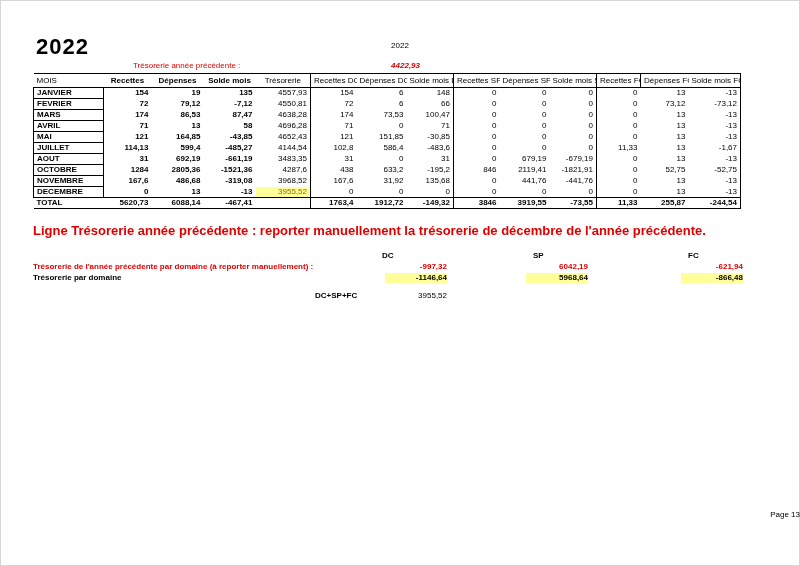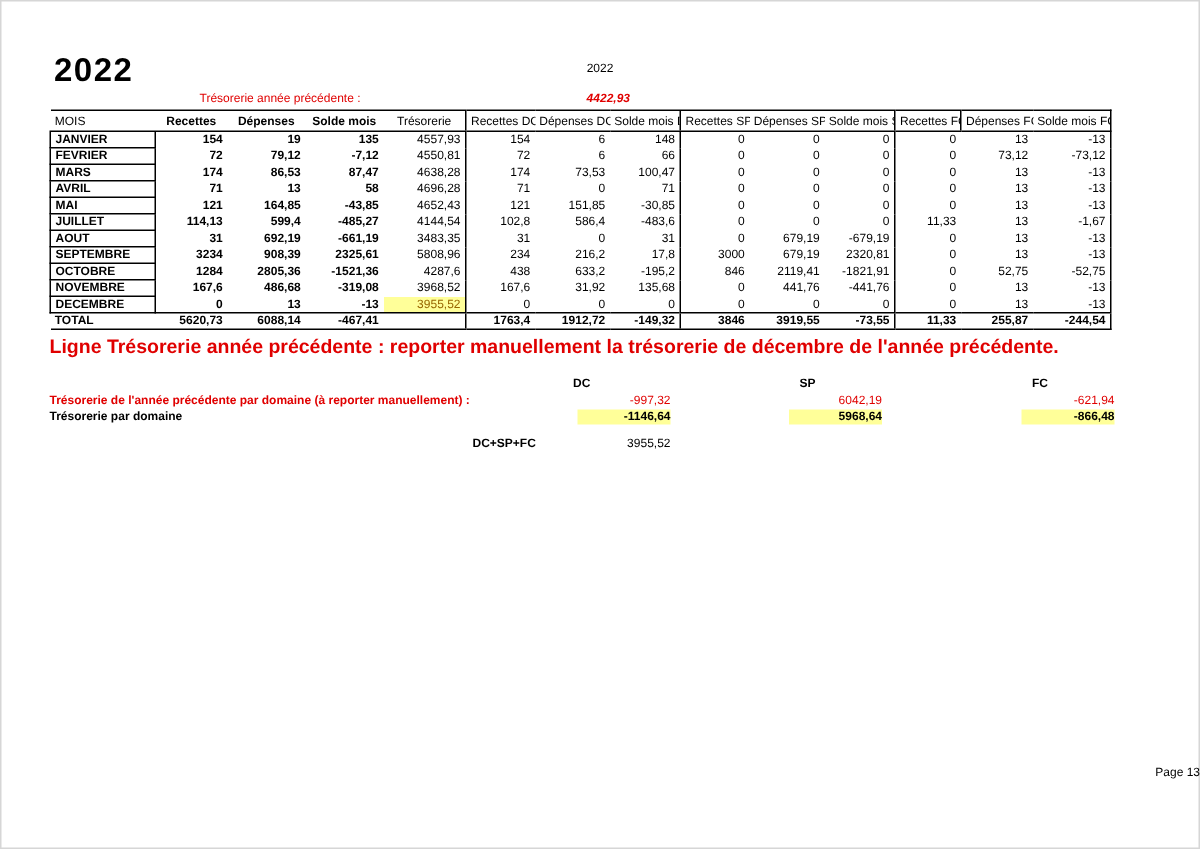--- a/index.html
+++ b/index.html
@@ -35,21 +35,21 @@
   table.sheet tr.total-row td.c0{text-align:left;}
   table.sheet td.hl{background:var(--yellow);color:var(--hltext);}
 
   .note-red{position:absolute;left:33px;top:223px;font-size:13px;font-weight:bold;color:var(--red);}
   .dom-head{position:absolute;top:251px;font-size:8px;font-weight:bold;}
   .row-prev{position:absolute;left:0;top:262px;width:800px;height:10px;font-size:8px;}
   .row-prev .lbl{position:absolute;left:33px;color:var(--red);font-weight:bold;}
   .row-dom{position:absolute;left:0;top:273px;width:800px;height:10px;font-size:8px;}
   .row-dom .lbl{position:absolute;left:33px;font-weight:bold;}
   .vbox{position:absolute;width:62px;text-align:right;height:10px;line-height:10px;}
-  .vbox.red{color:var(--red);font-weight:normal;}
+  .vbox.red{color:var(--red);font-weight:bold;}
   .vbox.yel{background:var(--yellow);font-weight:bold;}
   .v-dc{left:385px;} .v-sp{left:526px;} .v-fc{left:681px;}
   .row-sum{position:absolute;left:0;top:291px;width:744px;height:10px;font-size:8px;}
   .row-sum .lbl{position:absolute;left:315px;font-weight:bold;}
 </style>
 </head>
 <body>
 
 <div class="year-large">2022</div>
 <div class="year-small">2022</div>
@@ -201,36 +201,20 @@
         <td class="">0</td>
         <td class="">31</td>
         <td class="sep-left ">0</td>
         <td class="">679,19</td>
         <td class="">-679,19</td>
         <td class="sep-left ">0</td>
         <td class="">13</td>
         <td class="sep-right ">-13</td>
       </tr>
       <tr>
-        <td class="month">SEPTEMBRE</td>
-        <td class="bold ">3234</td>
-        <td class="bold ">908,39</td>
-        <td class="bold ">2325,61</td>
-        <td class="">5808,96</td>
-        <td class="sep-left ">234</td>
-        <td class="">216,2</td>
-        <td class="">17,8</td>
-        <td class="sep-left ">3000</td>
-        <td class="">679,19</td>
-        <td class="">2320,81</td>
-        <td class="sep-left ">0</td>
-        <td class="">13</td>
-        <td class="sep-right ">-13</td>
-      </tr>
-      <tr>
         <td class="month">OCTOBRE</td>
         <td class="bold ">1284</td>
         <td class="bold ">2805,36</td>
         <td class="bold ">-1521,36</td>
         <td class="">4287,6</td>
         <td class="sep-left ">438</td>
         <td class="">633,2</td>
         <td class="">-195,2</td>
         <td class="sep-left ">846</td>
         <td class="">2119,41</td>

